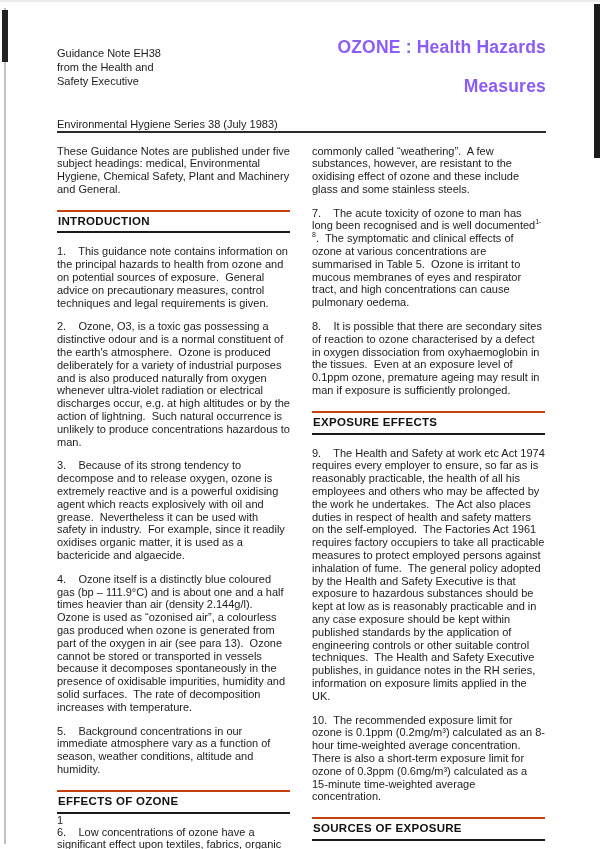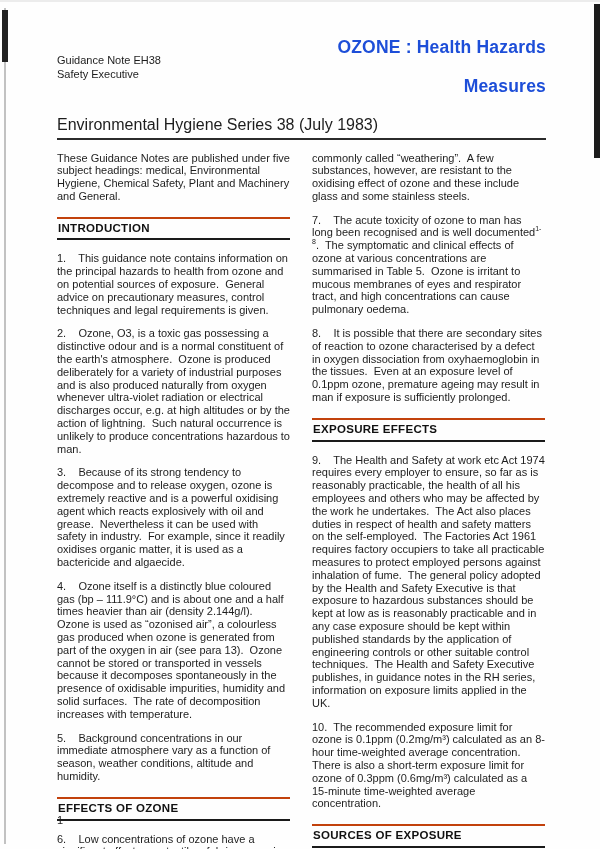--- a/index.html
+++ b/index.html
@@ -18,26 +18,26 @@
   .scan-left   { position: absolute; left: 4px; top: 8px; width: 2px; height: 836px; background: #c2c2c2; }
   .scan-left-dark { position: absolute; left: 2px; top: 10px; width: 6px; height: 52px; background: #232323; }
   .scan-right  { position: absolute; left: 594px; top: 4px; width: 6px; height: 154px; background: #1c1c1c; }
 
   .content { position: absolute; left: 57px; top: 38px; width: 489px; }
 
   .header { display: flex; justify-content: space-between; align-items: center; }
   .note-id { font-size: 11px; line-height: 14px; width: 180px; }
   .doc-title {
     margin: 0; font-size: 17.5px; line-height: 19.5px; font-weight: bold;
-    text-align: right; flex: 1; letter-spacing: 0.2px; color: #1d4ed8;
+    text-align: right; flex: 1; letter-spacing: 0.2px; color: #8b5cf6;
   }
 
   .series-row {
-    margin-top: 21px; font-size: 16px; line-height: 13px;
-    padding-bottom: 7px; border-bottom: 2px solid #2b2b2b;
+    margin-top: 21px; font-size: 11px; line-height: 13px;
+    padding-bottom: 0; border-bottom: 2px solid #2b2b2b;
   }
 
   .columns { display: flex; gap: 22px; margin-top: 12px; }
   .col { width: 233px; font-size: 11px; line-height: 12.8px; }
   .col p { margin: 0 0 11px 0; white-space: pre-wrap; }
   .sec-h {
     font-weight: bold; font-size: 11.5px; letter-spacing: 0.3px; color: #111;
     border-top: 2px solid #c2410c; border-bottom: 2px solid #1a1a1a;
     padding: 3px 0 4px 1px; margin: 14px 0 12px 0;
   }
@@ -53,20 +53,21 @@
   <div class="scan-top"></div>
   <div class="scan-left"></div>
   <div class="scan-left-dark"></div>
   <div class="scan-right"></div>
 
   <div class="content">
 
     <div class="header">
       <div class="note-id">
         <div>Guidance Note EH38</div>
+        <div>from the Health and</div>
         <div>Safety Executive</div>
       </div>
       <h1 class="doc-title">
         <span>OZONE : Health Hazards</span><br>
         <br>
         <span>Measures</span>
       </h1>
     </div>
 
     <div class="series-row">

